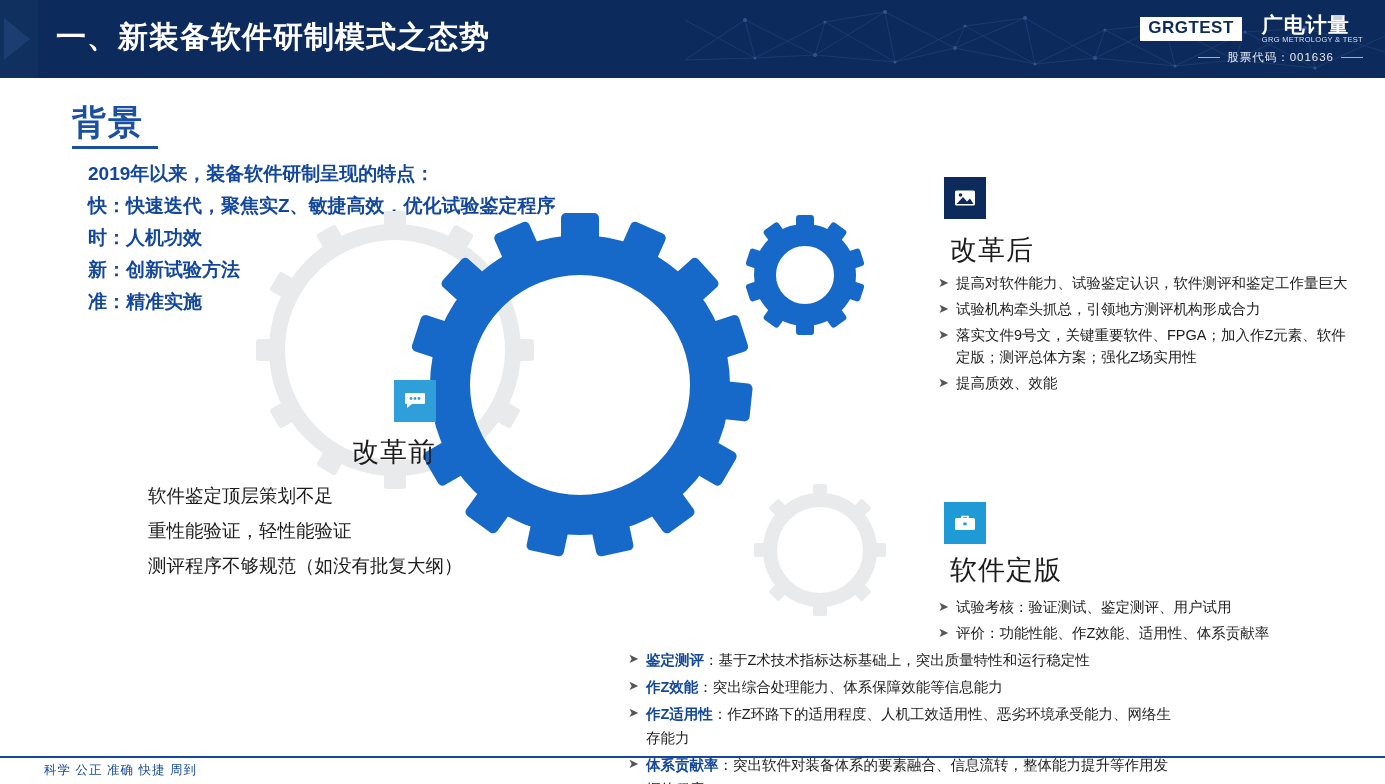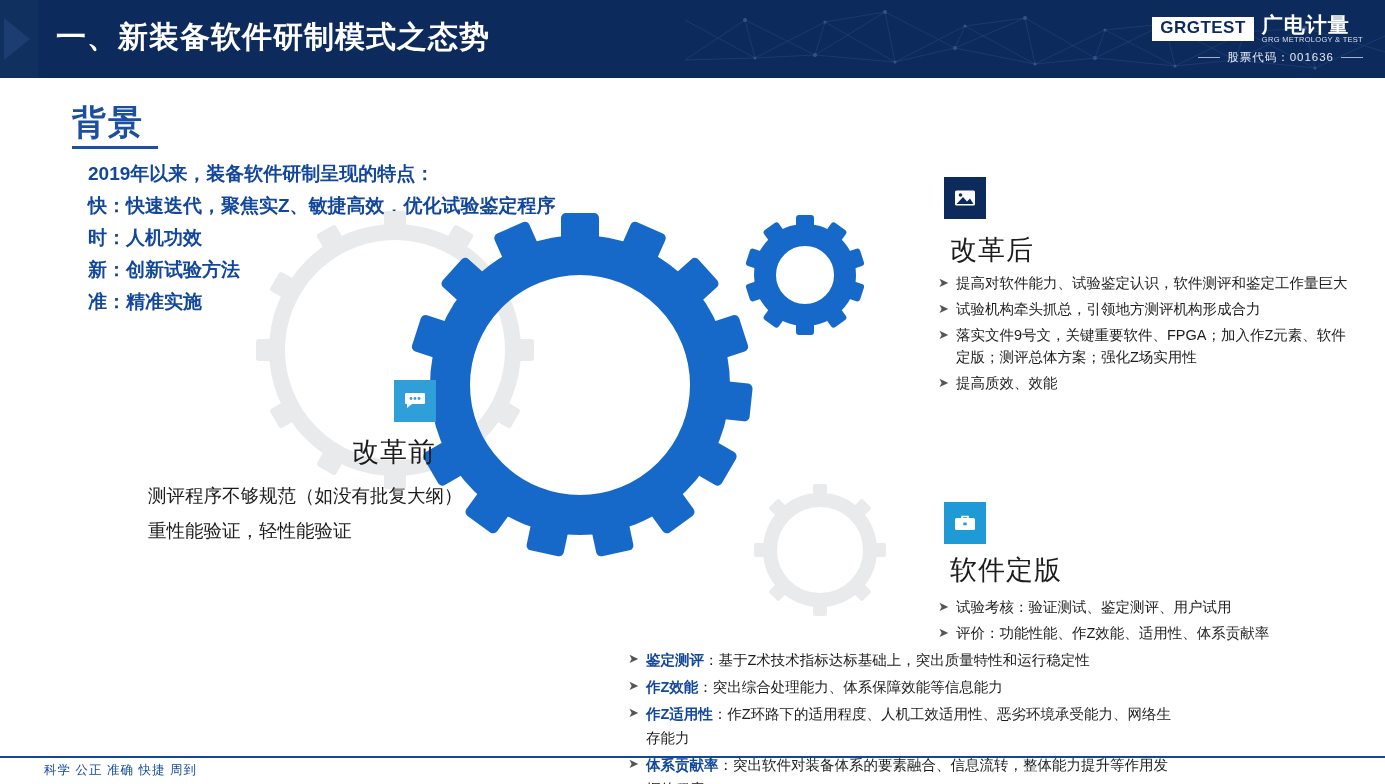--- a/index.html
+++ b/index.html
@@ -43,21 +43,21 @@
     position: absolute; left: 56px; top: 17px;
     color: #ffffff;
     font-size: 30px;
     font-weight: bold;
     letter-spacing: 1px;
     white-space: nowrap;
   }
   .logo-box {
     position: absolute; right: 22px; top: 14px;
     display: flex; align-items: center;
-    gap: 8px;
+    gap: 20px;
   }
   .logo-grgtest {
     background: #ffffff;
     color: #0d2a5c;
     font-size: 17px;
     font-weight: bold;
     padding: 2px 8px 3px 8px;
     letter-spacing: 0.5px;
     line-height: 1.1;
   }
@@ -320,22 +320,23 @@
   <div class="icon-sq" id="icon-chat">
     <svg width="22" height="18" viewBox="0 0 22 18">
       <path d="M1 2a1 1 0 011-1h18a1 1 0 011 1v9a1 1 0 01-1 1H8l-5 4v-4H2a1 1 0 01-1-1z" fill="#ffffff"></path>
       <circle cx="7" cy="6.5" r="1.4" fill="#2e9fd8"></circle>
       <circle cx="11" cy="6.5" r="1.4" fill="#2e9fd8"></circle>
       <circle cx="15" cy="6.5" r="1.4" fill="#2e9fd8"></circle>
     </svg>
   </div>
   <div class="head-before">改革前</div>
   <div class="before-list">
+    <div>软件鉴定顶层策划不足</div>
+    <div>重性能验证，轻性能验证</div>
     <div>测评程序不够规范（如没有批复大纲）</div>
-    <div>重性能验证，轻性能验证</div>
   </div>
 
   <div class="icon-sq" id="icon-photo">
     <svg width="22" height="18" viewBox="0 0 22 18">
       <rect x="1" y="1.5" width="20" height="15" rx="1.5" fill="#ffffff"></rect>
       <circle cx="6.5" cy="6" r="1.8" fill="#0d2a5c"></circle>
       <path d="M2.5 15 L9 8 L13 12.5 L16 9.5 L19.5 15 Z" fill="#0d2a5c"></path>
     </svg>
   </div>
   <div class="head-after">改革后</div>

